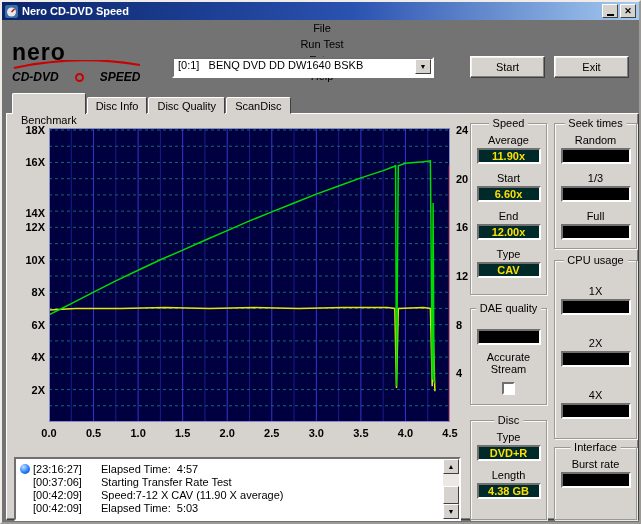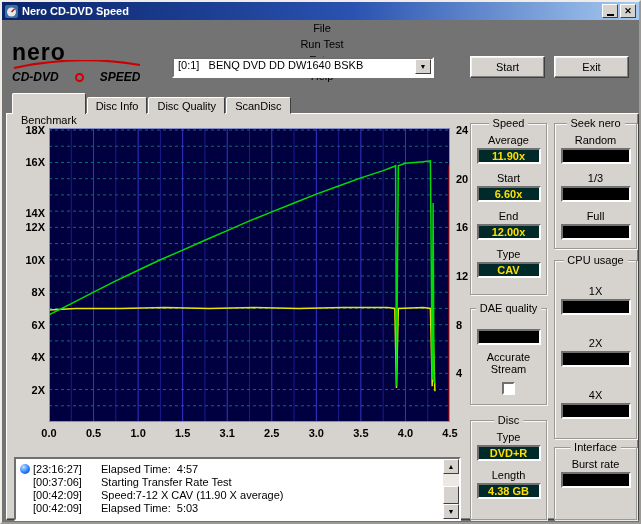--- a/index.html
+++ b/index.html
@@ -206,21 +206,21 @@
       <span class="tick tick-right" style="left: 454px; top: 364.345px;">4</span>
       <span class="tick tick-right" style="left: 454px; top: 315.689px;">8</span>
       <span class="tick tick-right" style="left: 454px; top: 267.034px;">12</span>
       <span class="tick tick-right" style="left: 454px; top: 218.379px;">16</span>
       <span class="tick tick-right" style="left: 454px; top: 169.723px;">20</span>
       <span class="tick tick-right" style="left: 454px; top: 121.068px;">24</span>
       <span class="tick tick-x" style="left: 34px; top: 424px;">0.0</span>
       <span class="tick tick-x" style="left: 78.5556px; top: 424px;">0.5</span>
       <span class="tick tick-x" style="left: 123.111px; top: 424px;">1.0</span>
       <span class="tick tick-x" style="left: 167.667px; top: 424px;">1.5</span>
-      <span class="tick tick-x" style="left: 212.222px; top: 424px;">3.1</span>
+      <span class="tick tick-x" style="left: 212.222px; top: 424px;">2.0</span>
       <span class="tick tick-x" style="left: 256.778px; top: 424px;">2.5</span>
       <span class="tick tick-x" style="left: 301.333px; top: 424px;">3.0</span>
       <span class="tick tick-x" style="left: 345.889px; top: 424px;">3.5</span>
       <span class="tick tick-x" style="left: 390.444px; top: 424px;">4.0</span>
       <span class="tick tick-x" style="left: 435px; top: 424px;">4.5</span>
     </div>
 
   <div class="group" style="left:468px;top:121px;width:77px;height:172px;">
     <span class="group-title">Speed</span>
     <div class="field">
@@ -235,21 +235,21 @@
       <span class="field-label">End</span>
       <span class="value-box filled">12.00x</span>
     </div>
     <div class="field">
       <span class="field-label">Type</span>
       <span class="value-box filled">CAV</span>
     </div>
   </div>
 
   <div class="group wide" style="left:552px;top:121px;width:83px;height:126px;">
-    <span class="group-title">Seek nero</span>
+    <span class="group-title">Seek times</span>
     <div class="field">
       <span class="field-label">Random</span>
       <span class="value-box"></span>
     </div>
     <div class="field">
       <span class="field-label">1/3</span>
       <span class="value-box"></span>
     </div>
     <div class="field">
       <span class="field-label">Full</span>

